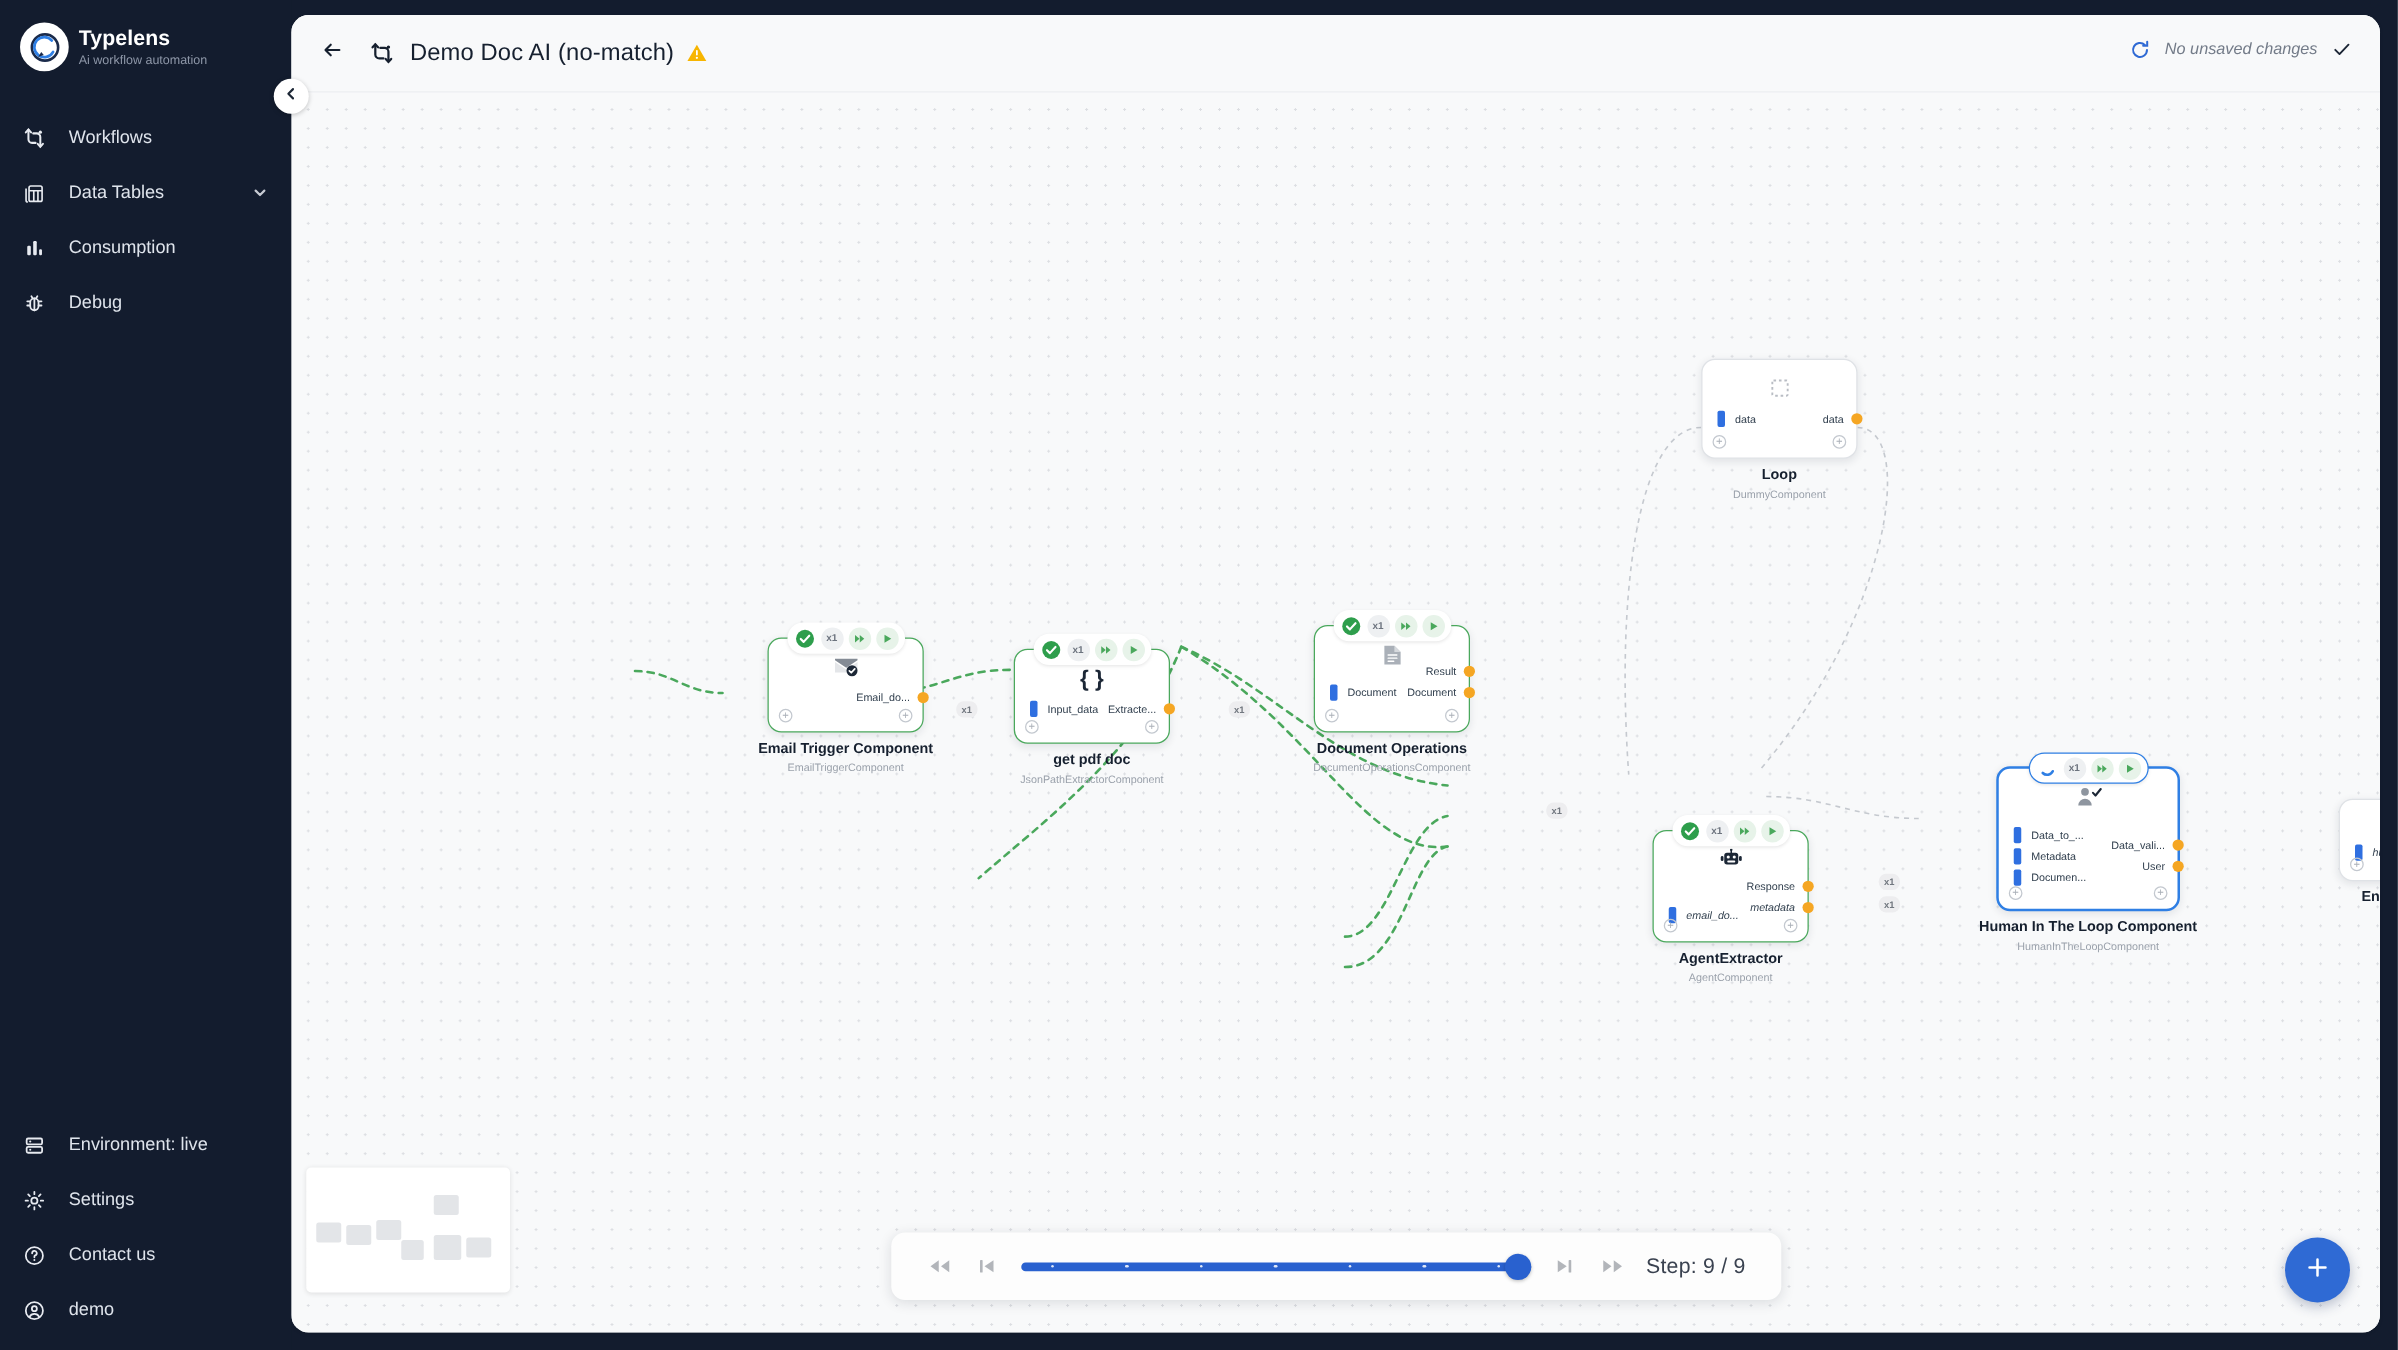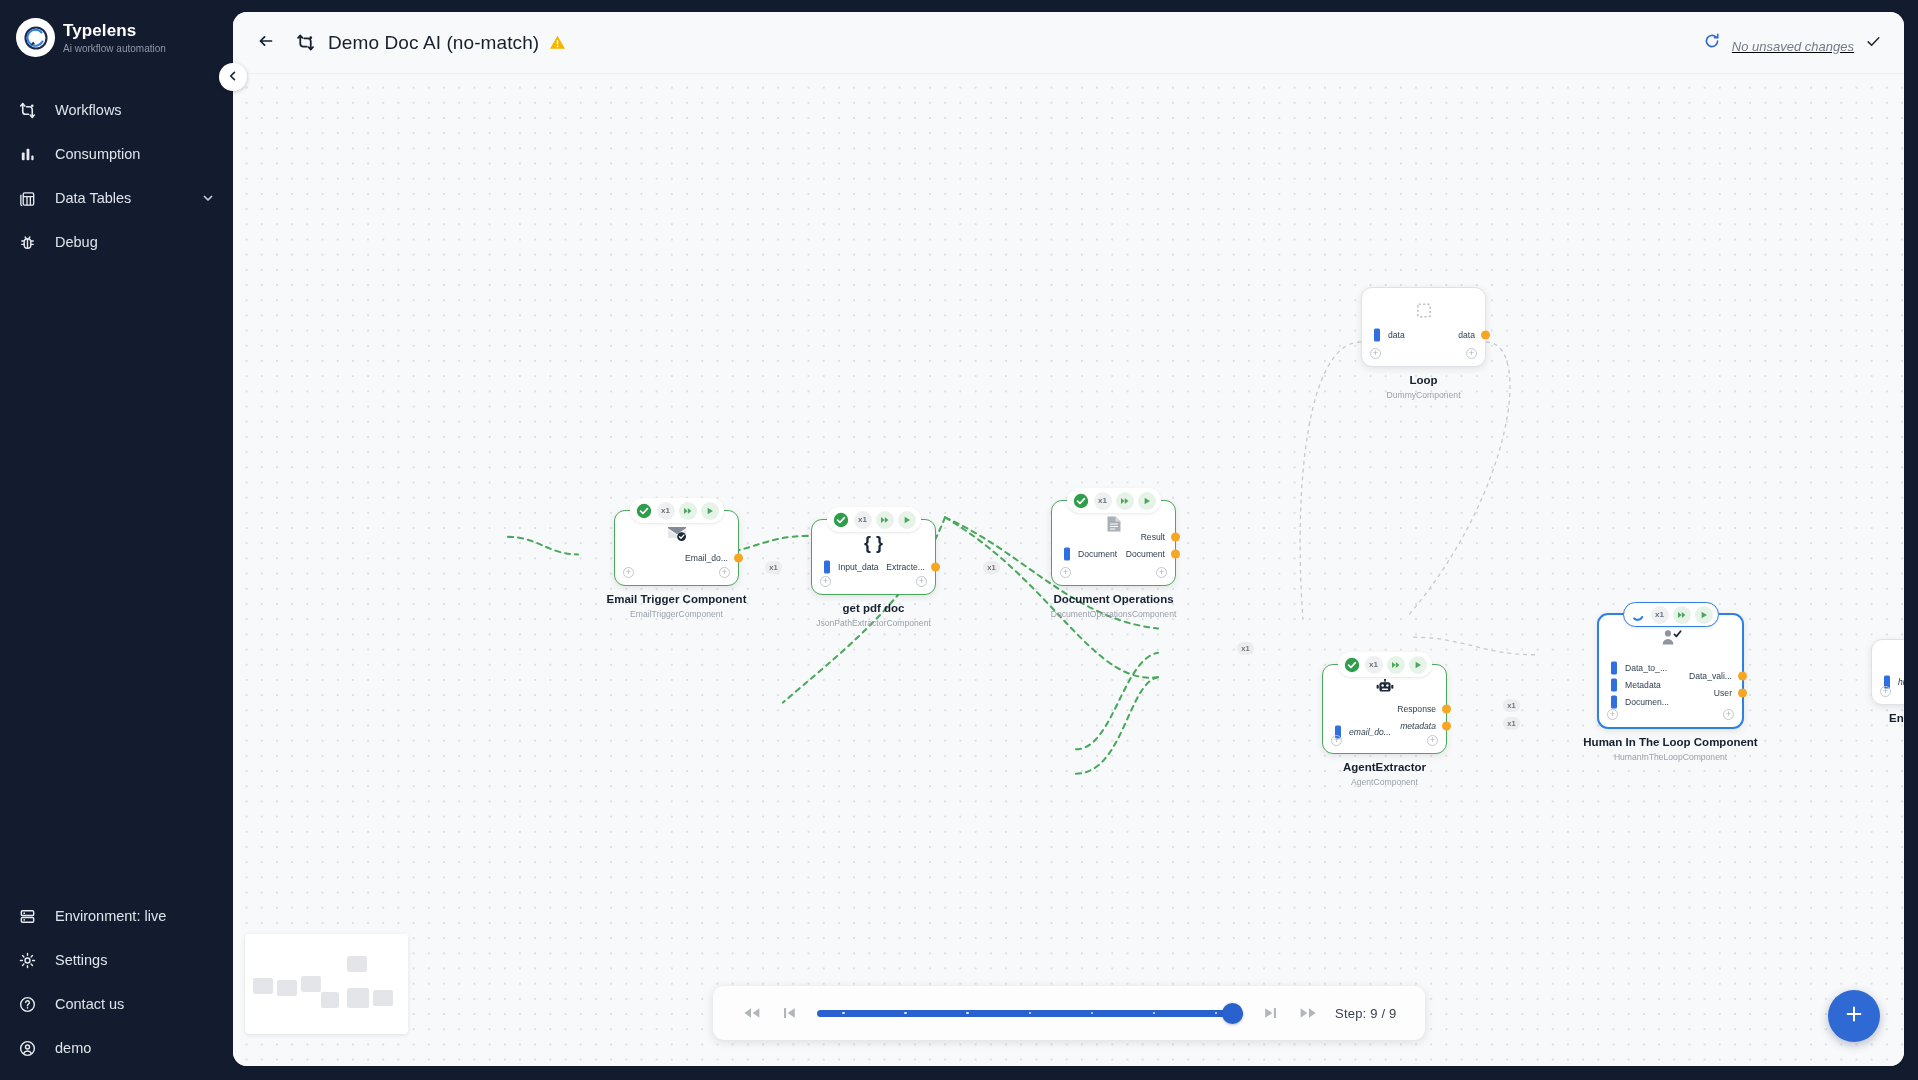--- a/index.html
+++ b/index.html
@@ -49,21 +49,21 @@
     box-shadow: 0 1px 3px rgba(0,0,0,.10);
   }
   .topbar {
     height: 62px; display: flex; align-items: center; padding: 0 22px 0 18px;
     background: #f8f9fa; border-bottom: 1px solid #eceef1; position: relative; z-index: 20;
   }
   .back-btn { width: 30px; height: 30px; display:flex; align-items:center; justify-content:center; cursor:pointer; }
   .wf-icon { margin-left: 14px; display:flex; align-items:center; }
   .wf-title { margin-left: 12px; font-size: 19px; font-weight: 400; color: #16202f; letter-spacing: .1px; }
   .warn-badge { margin-left: 10px; display:flex; align-items:center; }
-  .topbar-right { margin-left: auto; display: flex; align-items: flex-end; gap: 11px; text-decoration: underline; }
+  .topbar-right { margin-left: auto; display: flex; align-items: flex-start; gap: 11px; }
   .save-text { font-size: 13px; font-style: italic; color: #737b88; }
 
   
   .canvas {
     position: absolute; left: 0; top: 62px; right: 0; bottom: 0;
     background-color: #f8f9fa;
     background-image: radial-gradient(circle, #dcdee2 1px, transparent 1.1px);
     background-size: 15.2px 15.2px;
     background-position: 6px 6px;
     overflow: hidden;
@@ -154,21 +154,21 @@
   .pb-btn { display: flex; align-items: center; justify-content: center; cursor: pointer; width: 22px; height: 22px; }
   .pb-btn.dim { opacity: .38; }
   .slider-wrap { position: relative; flex: 1; height: 22px; display: flex; align-items: center; }
   .slider-track { position: absolute; left: 0; right: 0; height: 7px; border-radius: 4px; background: #2961cf; }
   .slider-ticks { position: absolute; left: 0; right: 0; height: 7px; display: flex; justify-content: space-between; align-items: center; padding: 0 6%; }
   .tick { width: 2.5px; height: 2.5px; border-radius: 50%; background: rgba(255,255,255,.85); }
   .slider-thumb {
     position: absolute; right: 0; width: 21px; height: 21px; border-radius: 50%;
     background: #2961cf; box-shadow: 0 1px 3px rgba(0,0,0,.25); cursor: pointer;
   }
-  .step-text { font-size: 13px; color: #3a4250; white-space: nowrap; letter-spacing: .2px; }
+  .step-text { font-size: 17px; color: #3a4250; white-space: nowrap; letter-spacing: .2px; }
 
   
   .fab {
     position: absolute; right: 24px; bottom: 24px; width: 52px; height: 52px;
     border-radius: 50%; background: #2f6ad4; box-shadow: 0 3px 10px rgba(20,40,90,.30);
     display: flex; align-items: center; justify-content: center; cursor: pointer;
   }
 </style>
 </head>
 <body>
@@ -202,42 +202,42 @@
             <path d="M12.8 14.8 L15 17.2 L17.2 14.8"></path>
             <circle cx="15" cy="5" r="1.4" fill="#e7eaf0" stroke="none"></circle>
           </svg>
         </span>
         <span class="nav-label">Workflows</span>
       </div>
 
 
       <div class="nav-item">
         <span class="nav-ico">
+          <svg width="19" height="19" viewBox="0 0 20 20" fill="none" stroke="#e7eaf0" stroke-width="1.4">
+            <rect x="5.5" y="4" width="11" height="13" rx="1.5"></rect>
+            <path d="M5.5 8h11M9.5 8v9M13 8v9M3 6v10a1.5 1.5 0 0 0 1.5 1.5"></path>
+          </svg>
+        </span>
+        <span class="nav-label">Data Tables</span>
+        <span class="chev">
+          <svg width="14" height="14" viewBox="0 0 14 14" fill="none" stroke="#e7eaf0" stroke-width="1.7" stroke-linecap="round" stroke-linejoin="round">
+            <path d="M3.5 5.5 L7 9 L10.5 5.5"></path>
+          </svg>
+        </span>
+      </div>
+
+      <div class="nav-item">
+        <span class="nav-ico">
           <svg width="19" height="19" viewBox="0 0 20 20" fill="#e7eaf0">
             <rect x="4" y="8" width="3" height="8" rx="1"></rect>
             <rect x="9" y="4" width="3" height="12" rx="1"></rect>
             <rect x="14" y="11" width="2.4" height="5" rx="1"></rect>
           </svg>
         </span>
         <span class="nav-label">Consumption</span>
-      </div>
-
-      <div class="nav-item">
-        <span class="nav-ico">
-          <svg width="19" height="19" viewBox="0 0 20 20" fill="none" stroke="#e7eaf0" stroke-width="1.4">
-            <rect x="5.5" y="4" width="11" height="13" rx="1.5"></rect>
-            <path d="M5.5 8h11M9.5 8v9M13 8v9M3 6v10a1.5 1.5 0 0 0 1.5 1.5"></path>
-          </svg>
-        </span>
-        <span class="nav-label">Data Tables</span>
-        <span class="chev">
-          <svg width="14" height="14" viewBox="0 0 14 14" fill="none" stroke="#e7eaf0" stroke-width="1.7" stroke-linecap="round" stroke-linejoin="round">
-            <path d="M3.5 5.5 L7 9 L10.5 5.5"></path>
-          </svg>
-        </span>
       </div>
 
       <div class="nav-item">
         <span class="nav-ico">
           <svg width="19" height="19" viewBox="0 0 20 20" fill="none" stroke="#e7eaf0" stroke-width="1.5" stroke-linecap="round">
             <rect x="6.5" y="6" width="7" height="10" rx="3.5"></rect>
             <path d="M7.5 4.2 L8.6 6M12.5 4.2 L11.4 6"></path>
             <path d="M6.5 8.5H4M6.5 12H4M13.5 8.5H16M13.5 12H16M10 6v10"></path>
           </svg>
         </span>

